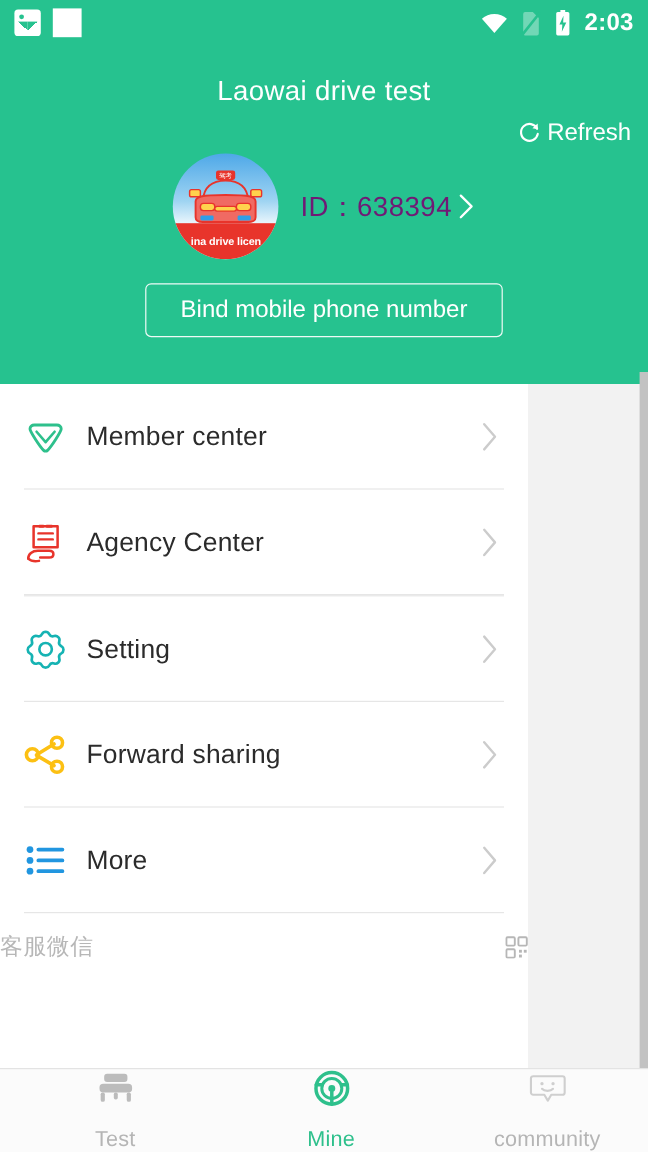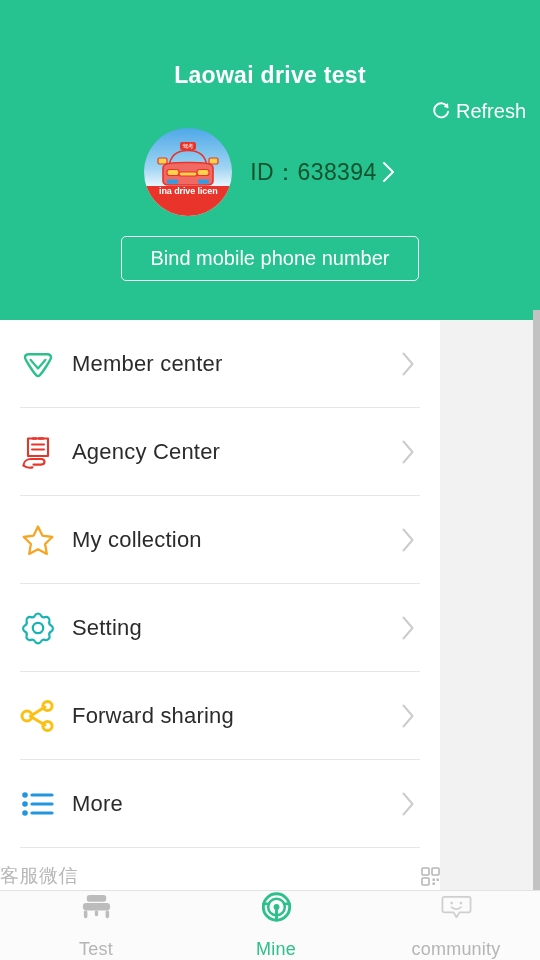--- a/index.html
+++ b/index.html
@@ -54,21 +54,21 @@
     letter-spacing: .2px; line-height: 1;
   }
 
   
   .titlebar {
     position: absolute; top: 55px; left: 0;
     width: 540px; height: 40px;
     display: flex; align-items: center; justify-content: center;
   }
   .app-title {
-    color: #ffffff; font-size: 23px; font-weight: bold; letter-spacing: .3px;
+    color: #ffffff; font-size: 23px; font-weight: normal; letter-spacing: .3px;
   }
   .refresh-btn {
     position: absolute; right: 14px; top: 50%; transform: translateY(-50%);
     display: flex; align-items: center; gap: 5px;
     color: #ffffff; font-size: 20px; cursor: pointer; margin-top: 36px;
   }
   .refresh-ico { width: 19px; height: 19px; display: block; }
 
   
   .profile {
@@ -77,33 +77,33 @@
     display: flex; align-items: center; justify-content: center;
   }
   .avatar {
     width: 88px; height: 88px; border-radius: 50%;
     overflow: hidden; position: relative; flex: none;
     background: linear-gradient(#4ea8e8 0%, #9fd4f2 45%, #ffffff 72%);
   }
   .avatar .band {
     position: absolute; left: 0; right: 0; bottom: 0; height: 30px;
     background: #e8342b;
-    display: flex; justify-content: center;
+    display: flex; align-items: center; justify-content: center;
   }
   .avatar .band span {
     color: #ffffff; font-size: 9px; white-space: nowrap; font-weight: bold;
     letter-spacing: -.1px;
   }
   .avatar .car { position: absolute; left: 9px; top: 13px; width: 70px; height: 52px; }
 
   .id-block {
     display: flex; align-items: center; gap: 4px;
     margin-left: 18px; cursor: pointer;
   }
-  .id-text { color: #14532d; font-size: 23px; letter-spacing: .4px; }
+  .id-text { color: #701a75; font-size: 23px; letter-spacing: .4px; }
   .id-chev { width: 15px; height: 22px; display: block; }
 
   
   .bind-btn {
     position: absolute; top: 236px; left: 50%; transform: translateX(-50%);
     width: 298px; height: 45px;
     border: 1.5px solid rgba(255,255,255,.92);
     border-radius: 5px;
     display: flex; align-items: center; justify-content: center;
     color: #ffffff; font-size: 20px; cursor: pointer;
@@ -168,20 +168,40 @@
   .tab .tlabel { font-size: 18px; color: #b5b5b5; letter-spacing: .2px; }
   .tab.active .tlabel { color: #2ec08c; }
 </style>
 </head>
 <body>
 
 <div id="app">
 
   <div class="header">
 
+    <div class="statusbar">
+      <div class="sb-left">
+        <div class="sb-photo"></div>
+        <div class="sb-blank"></div>
+      </div>
+      <div class="sb-right">
+        <svg class="sb-wifi" viewBox="0 0 22 17">
+          <path d="M11 16.5 L0.6 4.6 C3.4 2.0 7.0 0.6 11 0.6 C15 0.6 18.6 2.0 21.4 4.6 Z" fill="#ffffff"></path>
+        </svg>
+        <svg class="sb-sim" viewBox="0 0 17 21">
+          <path d="M3 1 h7 l5 5 v13 a1.6 1.6 0 0 1 -1.6 1.6 h-9.8 A1.6 1.6 0 0 1 2 19 V2.6 A1.6 1.6 0 0 1 3.6 1 Z" fill="#ffffff"></path>
+          <path d="M1 20.3 L16 1.4" stroke="#26c28f" stroke-width="2.2"></path>
+        </svg>
+        <svg class="sb-batt" viewBox="0 0 14 22">
+          <path d="M5 0.4 h4 v1.6 h2.2 a1.3 1.3 0 0 1 1.3 1.3 V20.2 A1.3 1.3 0 0 1 11.2 21.5 H2.8 A1.3 1.3 0 0 1 1.5 20.2 V3.3 A1.3 1.3 0 0 1 2.8 2 H5 Z" fill="#ffffff"></path>
+          <path d="M7.6 5.2 L4.2 12.4 H6.6 L6.2 18.4 L9.9 10.8 H7.3 Z" fill="#26c28f"></path>
+        </svg>
+        <div class="sb-time">2:03</div>
+      </div>
+    </div>
 
     <div class="titlebar">
       <div class="app-title">Laowai drive test</div>
       <div class="refresh-btn">
         <svg class="refresh-ico" viewBox="0 0 20 20">
           <path d="M16.4 6.1 A7.4 7.4 0 1 0 17 10.6" fill="none" stroke="#ffffff" stroke-width="1.9" stroke-linecap="round"></path>
           <path d="M16.9 1.6 L17.1 6.6 L12.3 5.7 Z" fill="#ffffff"></path>
         </svg>
         <span>Refresh</span>
       </div>
@@ -249,29 +269,20 @@
         <path d="M3.5 31.5 C3.5 27.5 7 25 11.5 25 L21 25 C23.5 25 24.5 26.4 24.5 27.8 C24.5 29.5 23 30.6 21 30.6 L13.5 30.6" fill="none" stroke="#e8342b" stroke-width="2.1" stroke-linecap="round" stroke-linejoin="round"></path>
         <path d="M3.5 31.5 C6 33.8 9.5 34 12.5 33.4" fill="none" stroke="#e8342b" stroke-width="2.1" stroke-linecap="round"></path>
       </svg>
       <span class="label">Agency Center</span>
       <svg class="chev" viewBox="0 0 16 26">
         <path d="M3.5 2.5 L12.5 13 L3.5 23.5" fill="none" stroke="#cccccc" stroke-width="2" stroke-linecap="round" stroke-linejoin="round"></path>
       </svg>
     </div>
     <div class="divider"></div>
 
-    <div class="row">
-      <svg class="ico" viewBox="0 0 36 36">
-        <path d="M18 4.5 L22.4 13.6 L32.3 15 L25.1 22 L26.8 31.9 L18 27.2 L9.2 31.9 L10.9 22 L3.7 15 L13.6 13.6 Z" fill="none" stroke="#f5a623" stroke-width="2.3" stroke-linejoin="round"></path>
-      </svg>
-      <span class="label">My collection</span>
-      <svg class="chev" viewBox="0 0 16 26">
-        <path d="M3.5 2.5 L12.5 13 L3.5 23.5" fill="none" stroke="#cccccc" stroke-width="2" stroke-linecap="round" stroke-linejoin="round"></path>
-      </svg>
-    </div>
     <div class="divider"></div>
 
     <div class="row">
       <svg class="ico" viewBox="0 0 36 36">
         <path d="M18 3.5 a3.4 3.4 0 0 1 3.0 1.9 a3.4 3.4 0 0 0 4.1 1.7 a3.4 3.4 0 0 1 4.3 4.3 a3.4 3.4 0 0 0 1.7 4.1 a3.4 3.4 0 0 1 0 6.0 a3.4 3.4 0 0 0 -1.7 4.1 a3.4 3.4 0 0 1 -4.3 4.3 a3.4 3.4 0 0 0 -4.1 1.7 a3.4 3.4 0 0 1 -6.0 0 a3.4 3.4 0 0 0 -4.1 -1.7 a3.4 3.4 0 0 1 -4.3 -4.3 a3.4 3.4 0 0 0 -1.7 -4.1 a3.4 3.4 0 0 1 0 -6.0 a3.4 3.4 0 0 0 1.7 -4.1 a3.4 3.4 0 0 1 4.3 -4.3 a3.4 3.4 0 0 0 4.1 -1.7 A3.4 3.4 0 0 1 18 3.5 Z" fill="none" stroke="#16b3b3" stroke-width="2.2" stroke-linejoin="round"></path>
         <circle cx="18" cy="18" r="5.2" fill="none" stroke="#16b3b3" stroke-width="2.2"></circle>
       </svg>
       <span class="label">Setting</span>
       <svg class="chev" viewBox="0 0 16 26">
         <path d="M3.5 2.5 L12.5 13 L3.5 23.5" fill="none" stroke="#cccccc" stroke-width="2" stroke-linecap="round" stroke-linejoin="round"></path>

